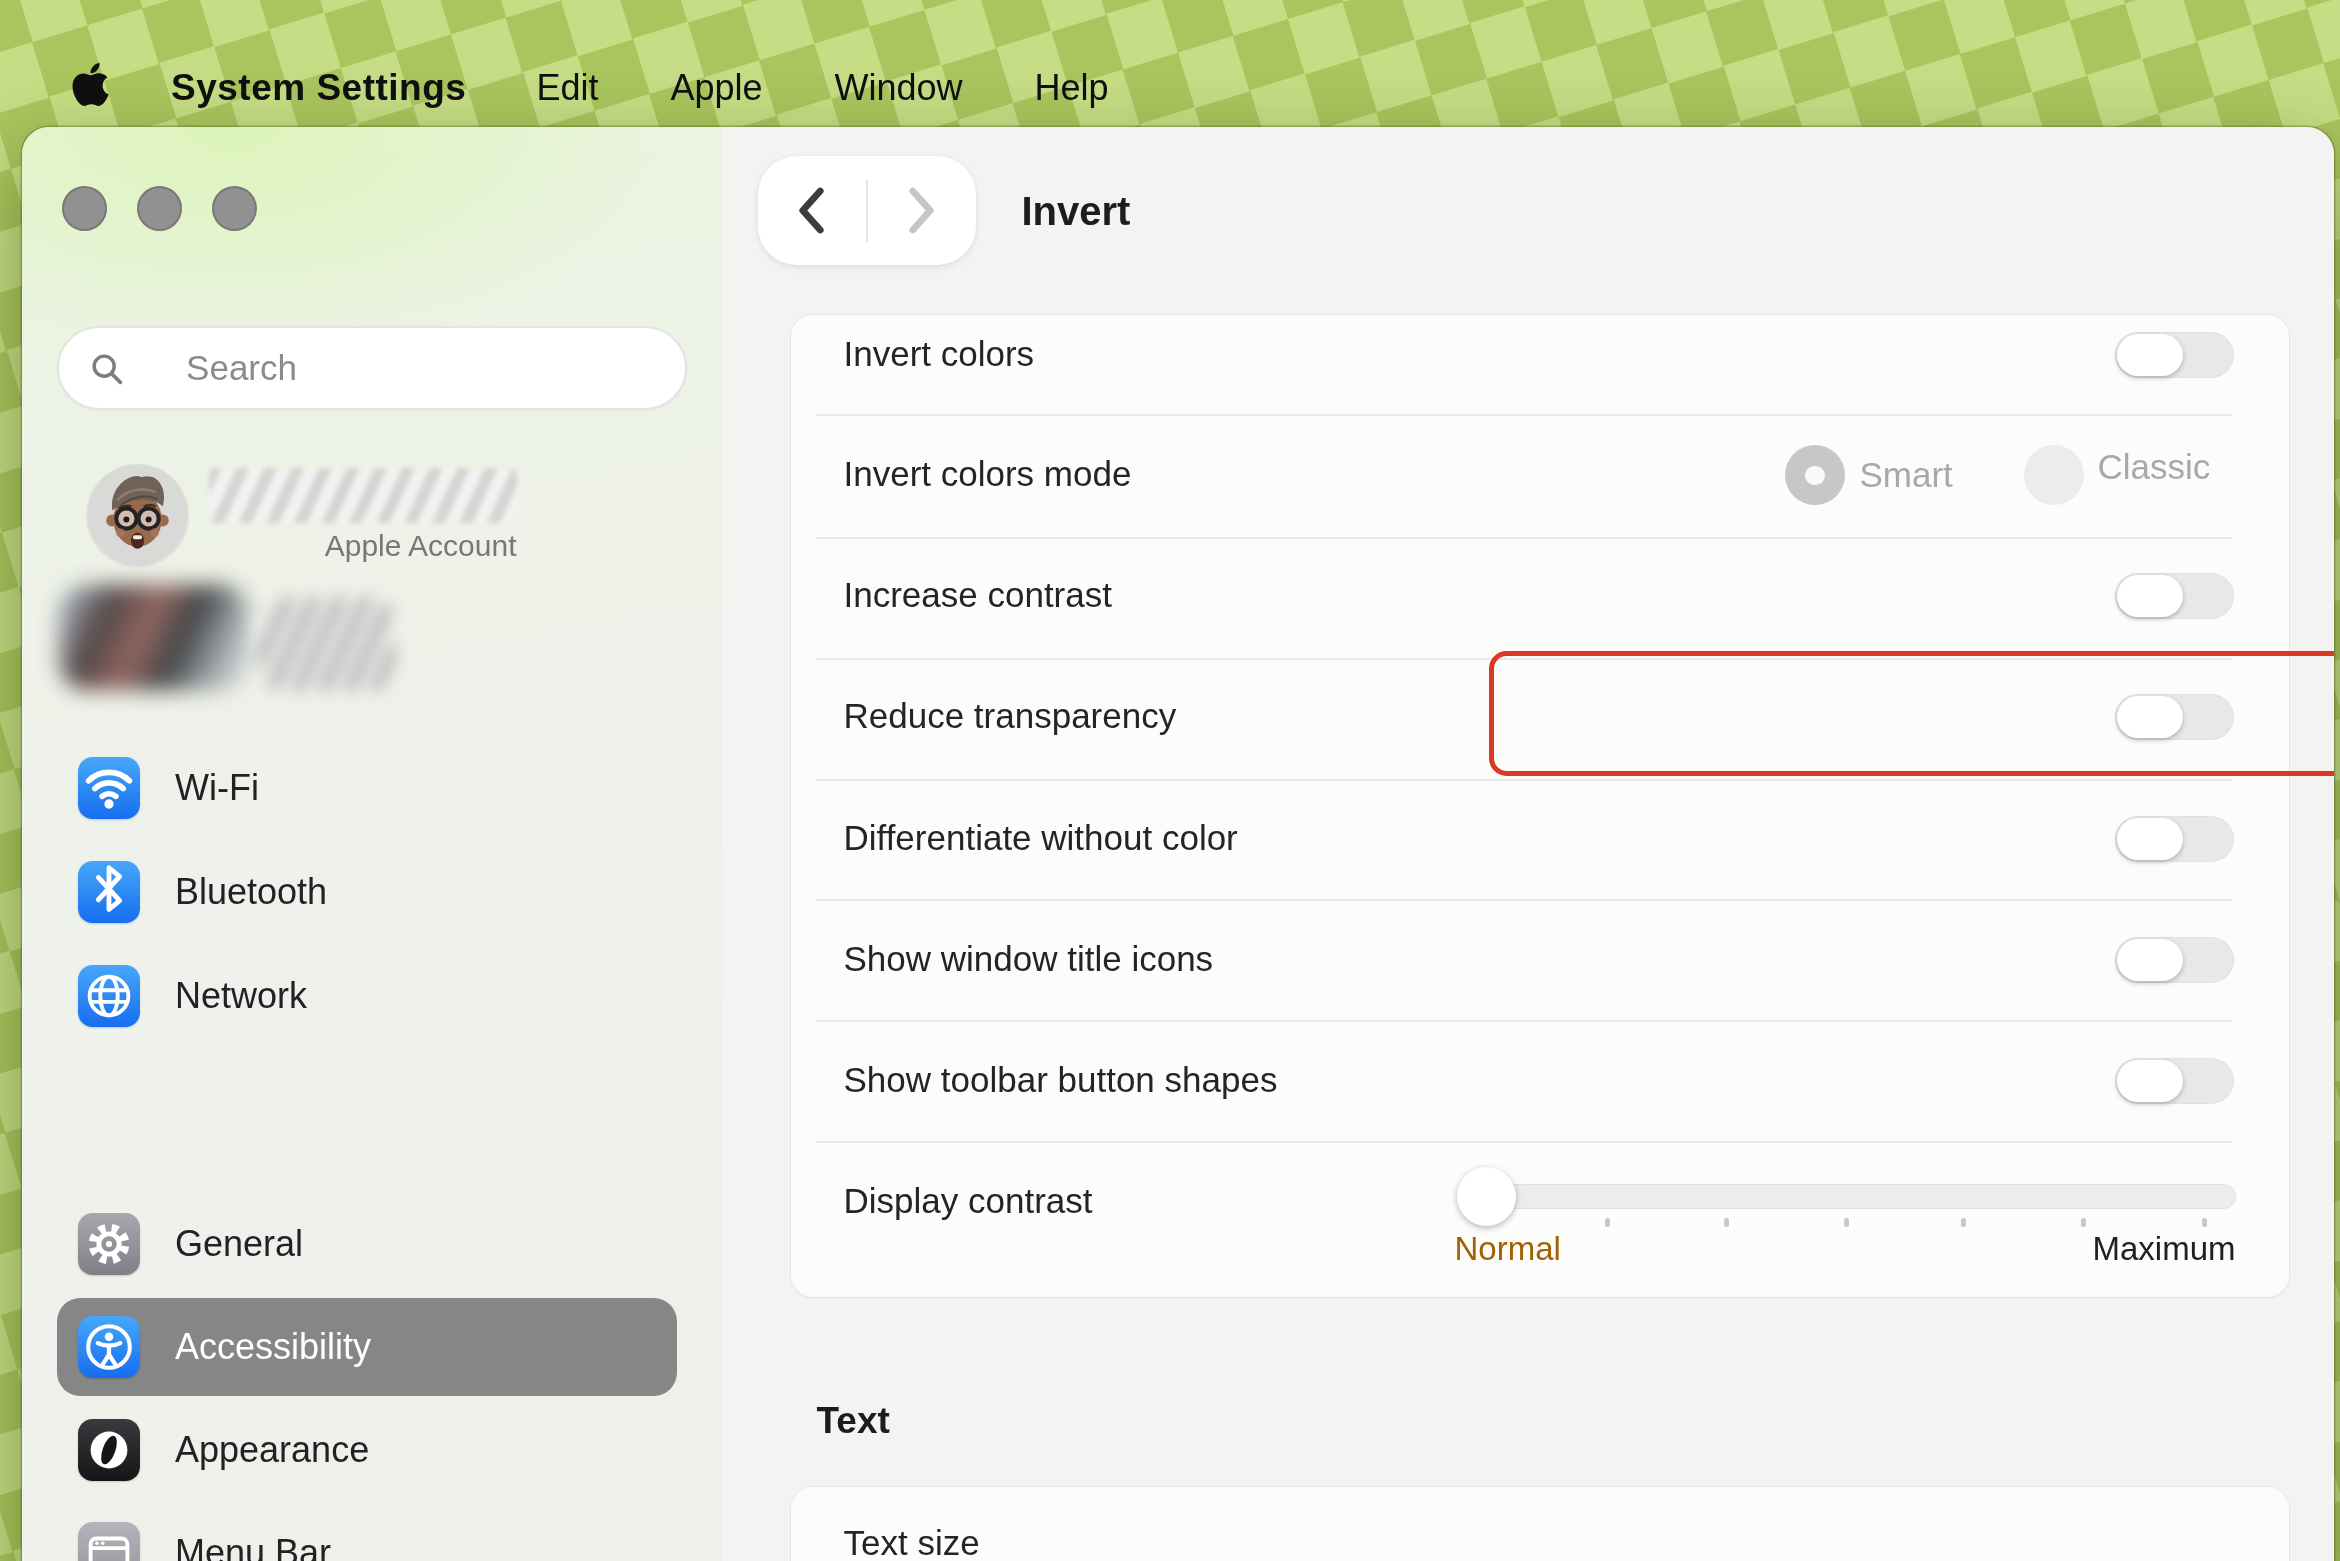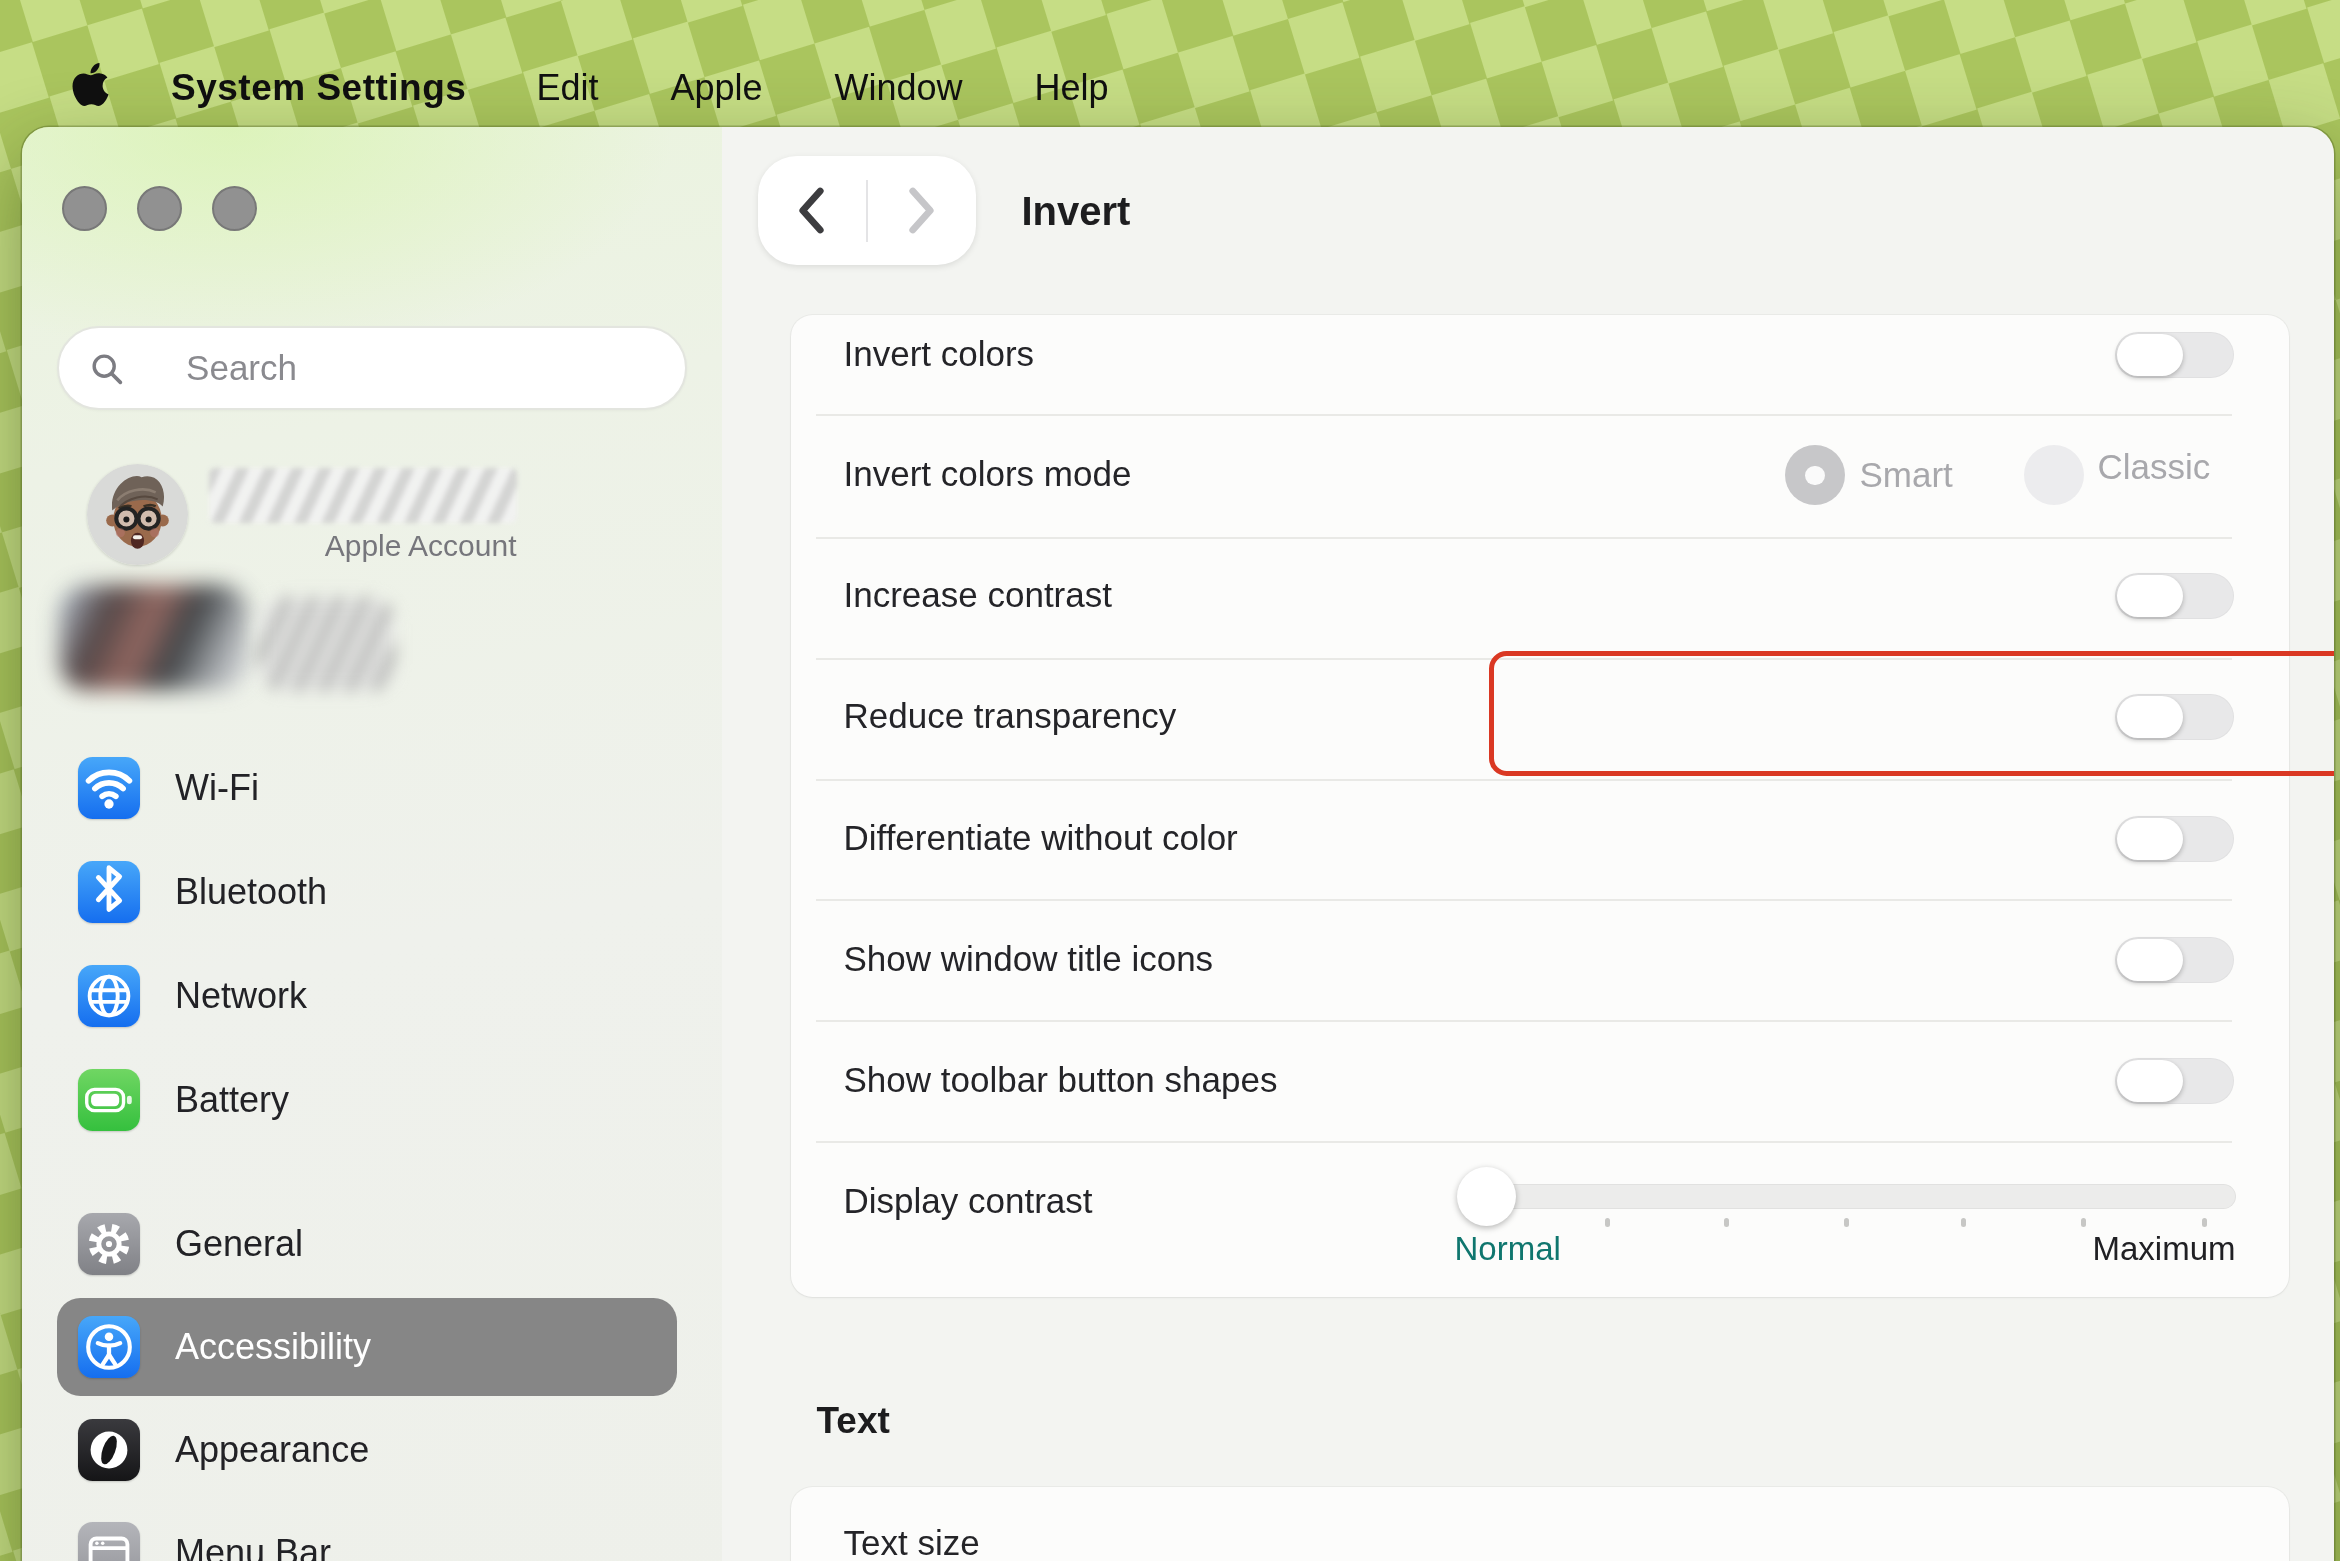--- a/index.html
+++ b/index.html
@@ -97,21 +97,21 @@
   .radio.sel::after { content:""; position:absolute; left:20.5px; top:20.5px; width:19.5px; height:19.5px;
     border-radius:50%; background:#fafafa; }
   .radio.unsel { background:#ececee; }
   .radio-label { position:absolute; font-size:35px; color:#a8a8ac; }
 
   .slider-track { position:absolute; left:678px; top:869px; width:767px; height:25px; border-radius:12.7px;
     background:#ececeb; box-shadow:inset 0 0 0 1px rgba(0,0,0,.045); }
   .slider-knob { position:absolute; left:666px; top:852px; width:59px; height:59px; border-radius:50%;
     background:#fff; box-shadow:0 2px 6.8px rgba(0,0,0,.28); }
   .tick { position:absolute; top:903px; width:5.9px; height:8.8px; border-radius:2.9px; background:#c7c7c5; }
-  .slider-min { position:absolute; left:664px; top:915px; font-size:33px; color:#0f766e; }
+  .slider-min { position:absolute; left:664px; top:915px; font-size:33px; color:#a16207; }
   .slider-max { position:absolute; top:915px; width:293px; left:1152px; text-align:right; font-size:33px; color:#202024; }
 
   .annotation-box { position:absolute; left:767px; top:524px; width:1484px; height:125px;
     border:5.9px solid #da3823; border-radius:17.6px; z-index:5; pointer-events:none; }
 
   .section-header { position:absolute; left:95px; top:1273px; font-size:37px; font-weight:700; color:#1c1c1e; }
 </style>
 </head>
 <body>
 
@@ -198,30 +198,20 @@
         <svg viewBox="0 0 64 64">
           <circle cx="32" cy="32" r="20" fill="none" stroke="#fff" stroke-width="4"></circle>
           <ellipse cx="32" cy="32" rx="9" ry="20" fill="none" stroke="#fff" stroke-width="4"></ellipse>
           <line x1="13" y1="26" x2="51" y2="26" stroke="#fff" stroke-width="4"></line>
           <line x1="13" y1="38" x2="51" y2="38" stroke="#fff" stroke-width="4"></line>
         </svg>
       </span>
       <span class="nlabel">Network</span>
     </div>
 
-    <div class="nav-item" style="top:924px">
-      <span class="appicon ic-green">
-        <svg viewBox="0 0 64 64">
-          <rect x="9" y="21" width="38" height="22" rx="8" fill="none" stroke="#fff" stroke-width="3.5"></rect>
-          <rect x="13.5" y="25.5" width="29" height="13" rx="5" fill="#fff"></rect>
-          <rect x="50.5" y="27.5" width="5" height="9" rx="2.5" fill="#fff" opacity=".85"></rect>
-        </svg>
-      </span>
-      <span class="nlabel">Battery</span>
-    </div>
 
     <div class="nav-item" style="top:1068px">
       <span class="appicon ic-gray">
         <svg viewBox="0 0 64 64">
           <circle cx="32" cy="32" r="16.5" fill="none" stroke="#fff" stroke-width="9" stroke-dasharray="6.6 6.35" transform="rotate(8 32 32)"></circle>
           <circle cx="32" cy="32" r="10.5" fill="none" stroke="#fff" stroke-width="5"></circle>
           <circle cx="32" cy="32" r="3.2" fill="#fff"></circle>
         </svg>
       </span>
       <span class="nlabel">General</span>

